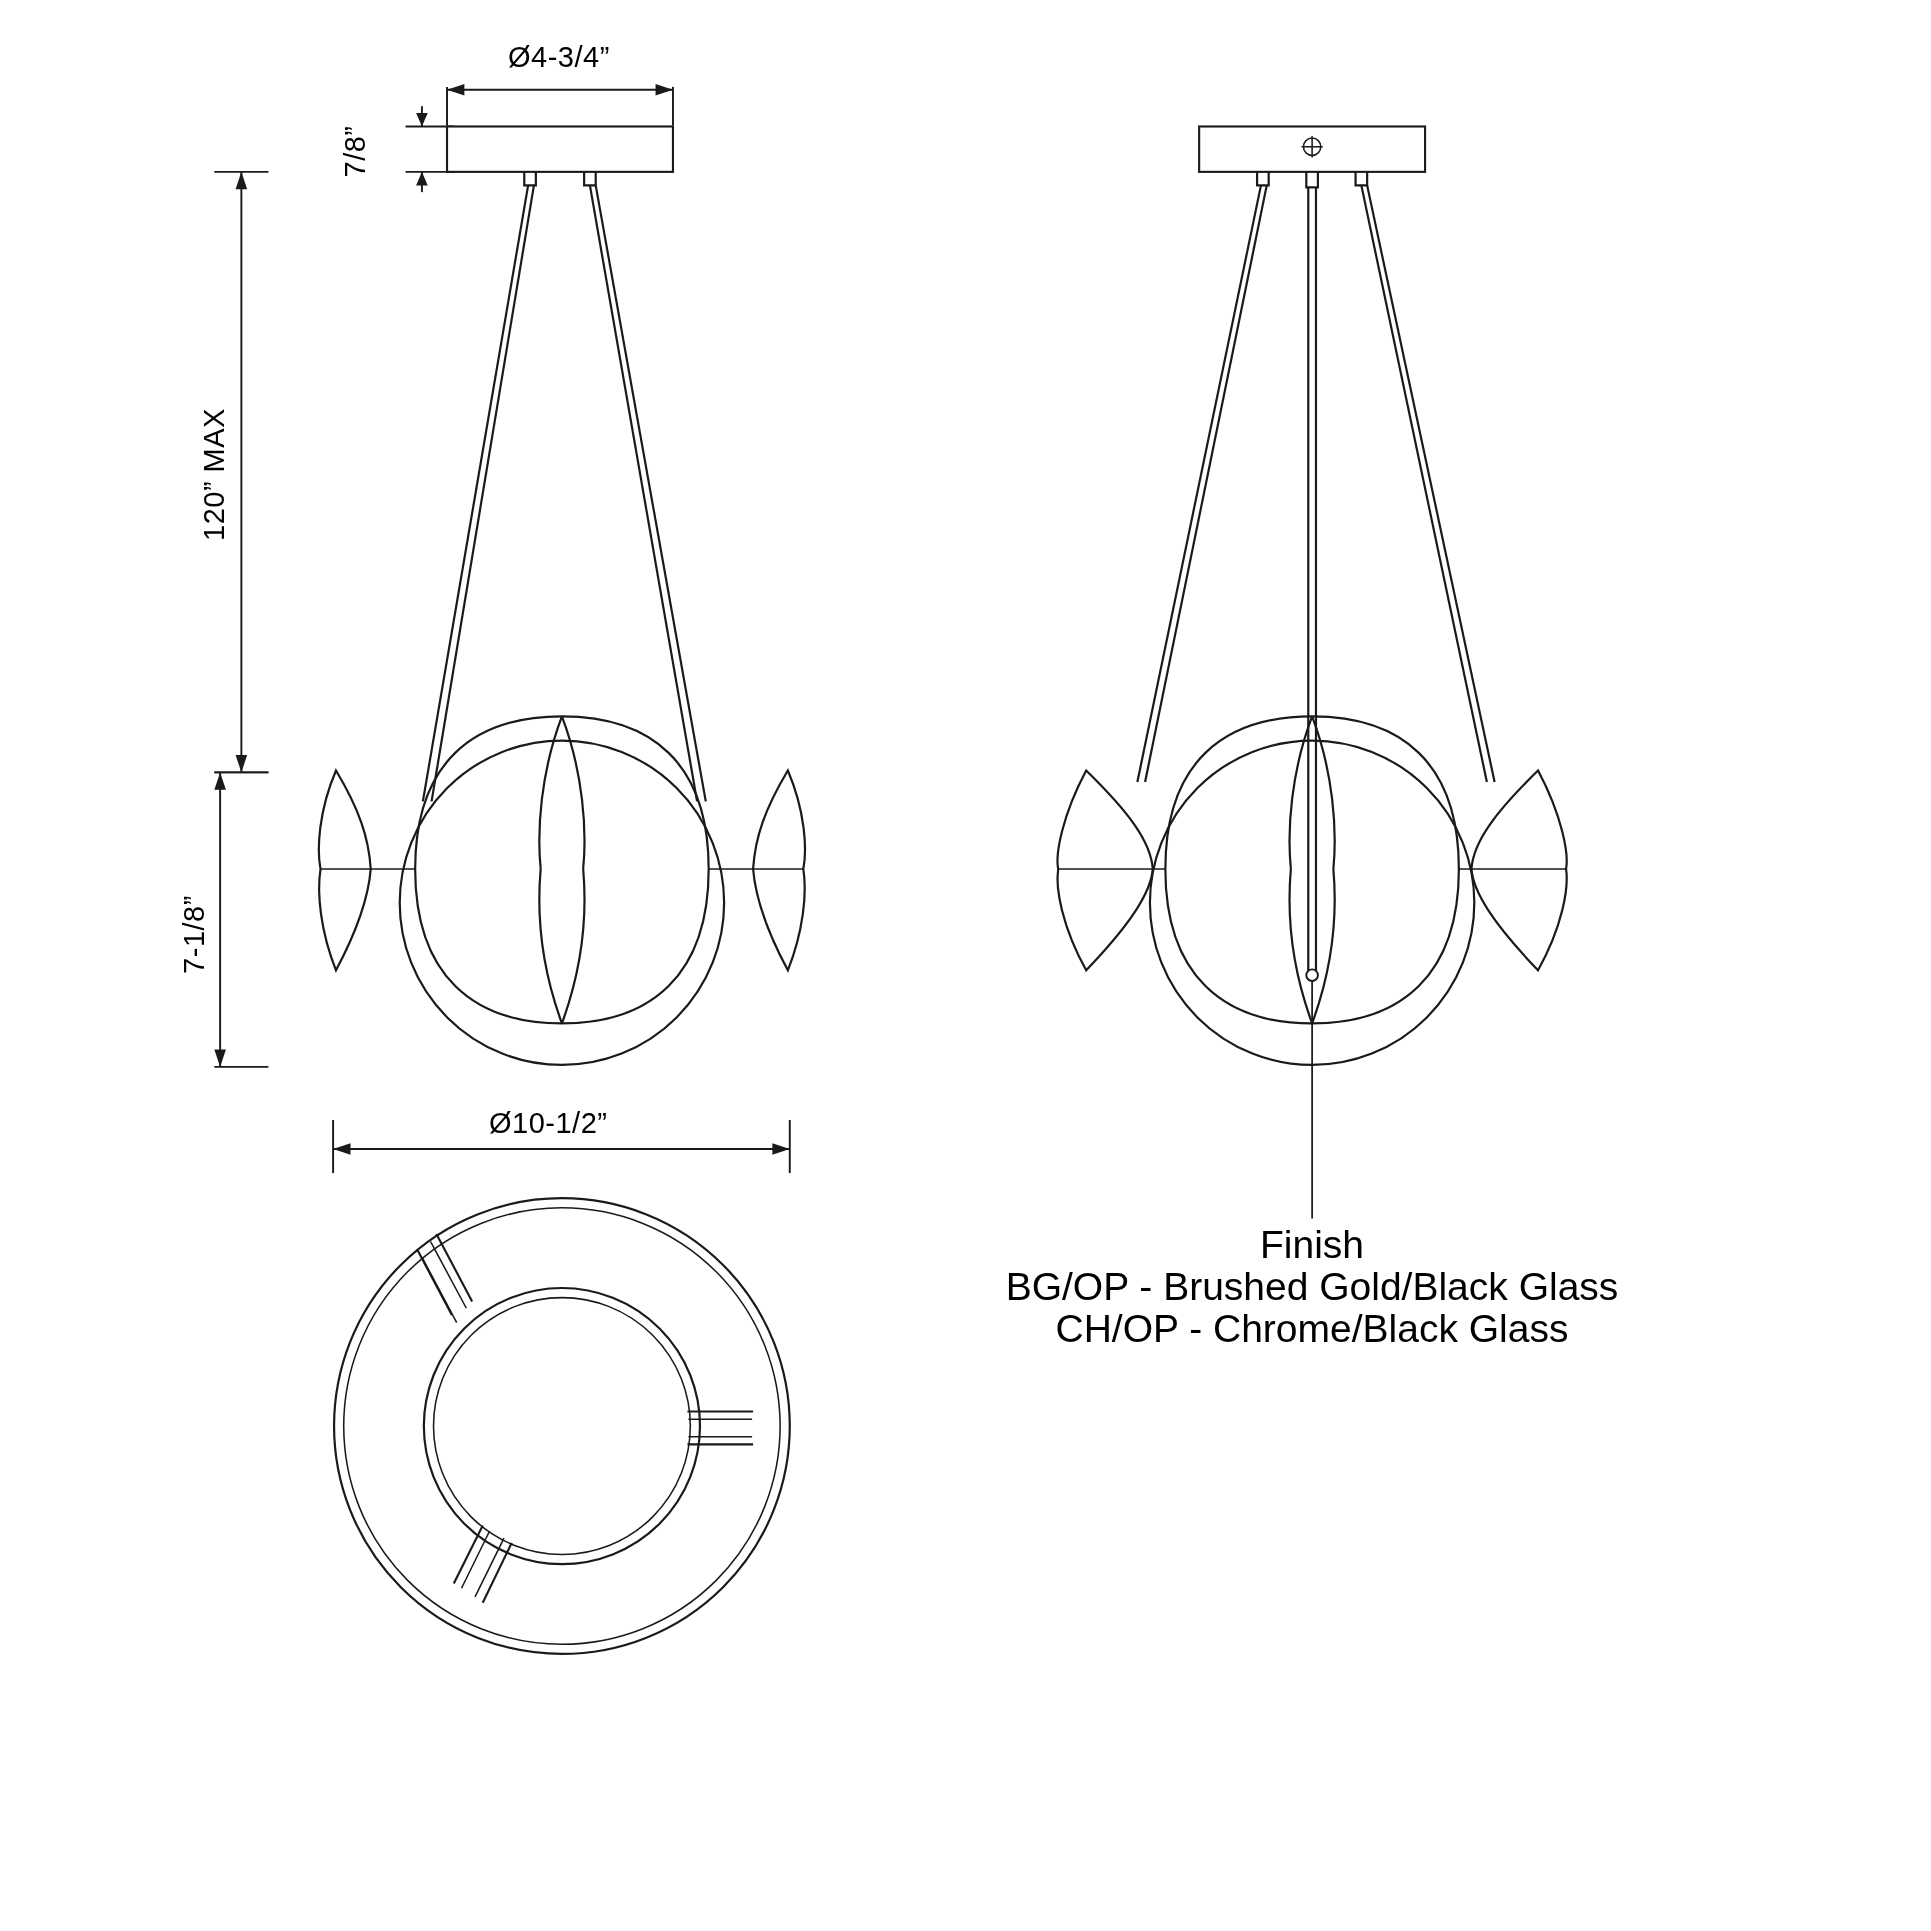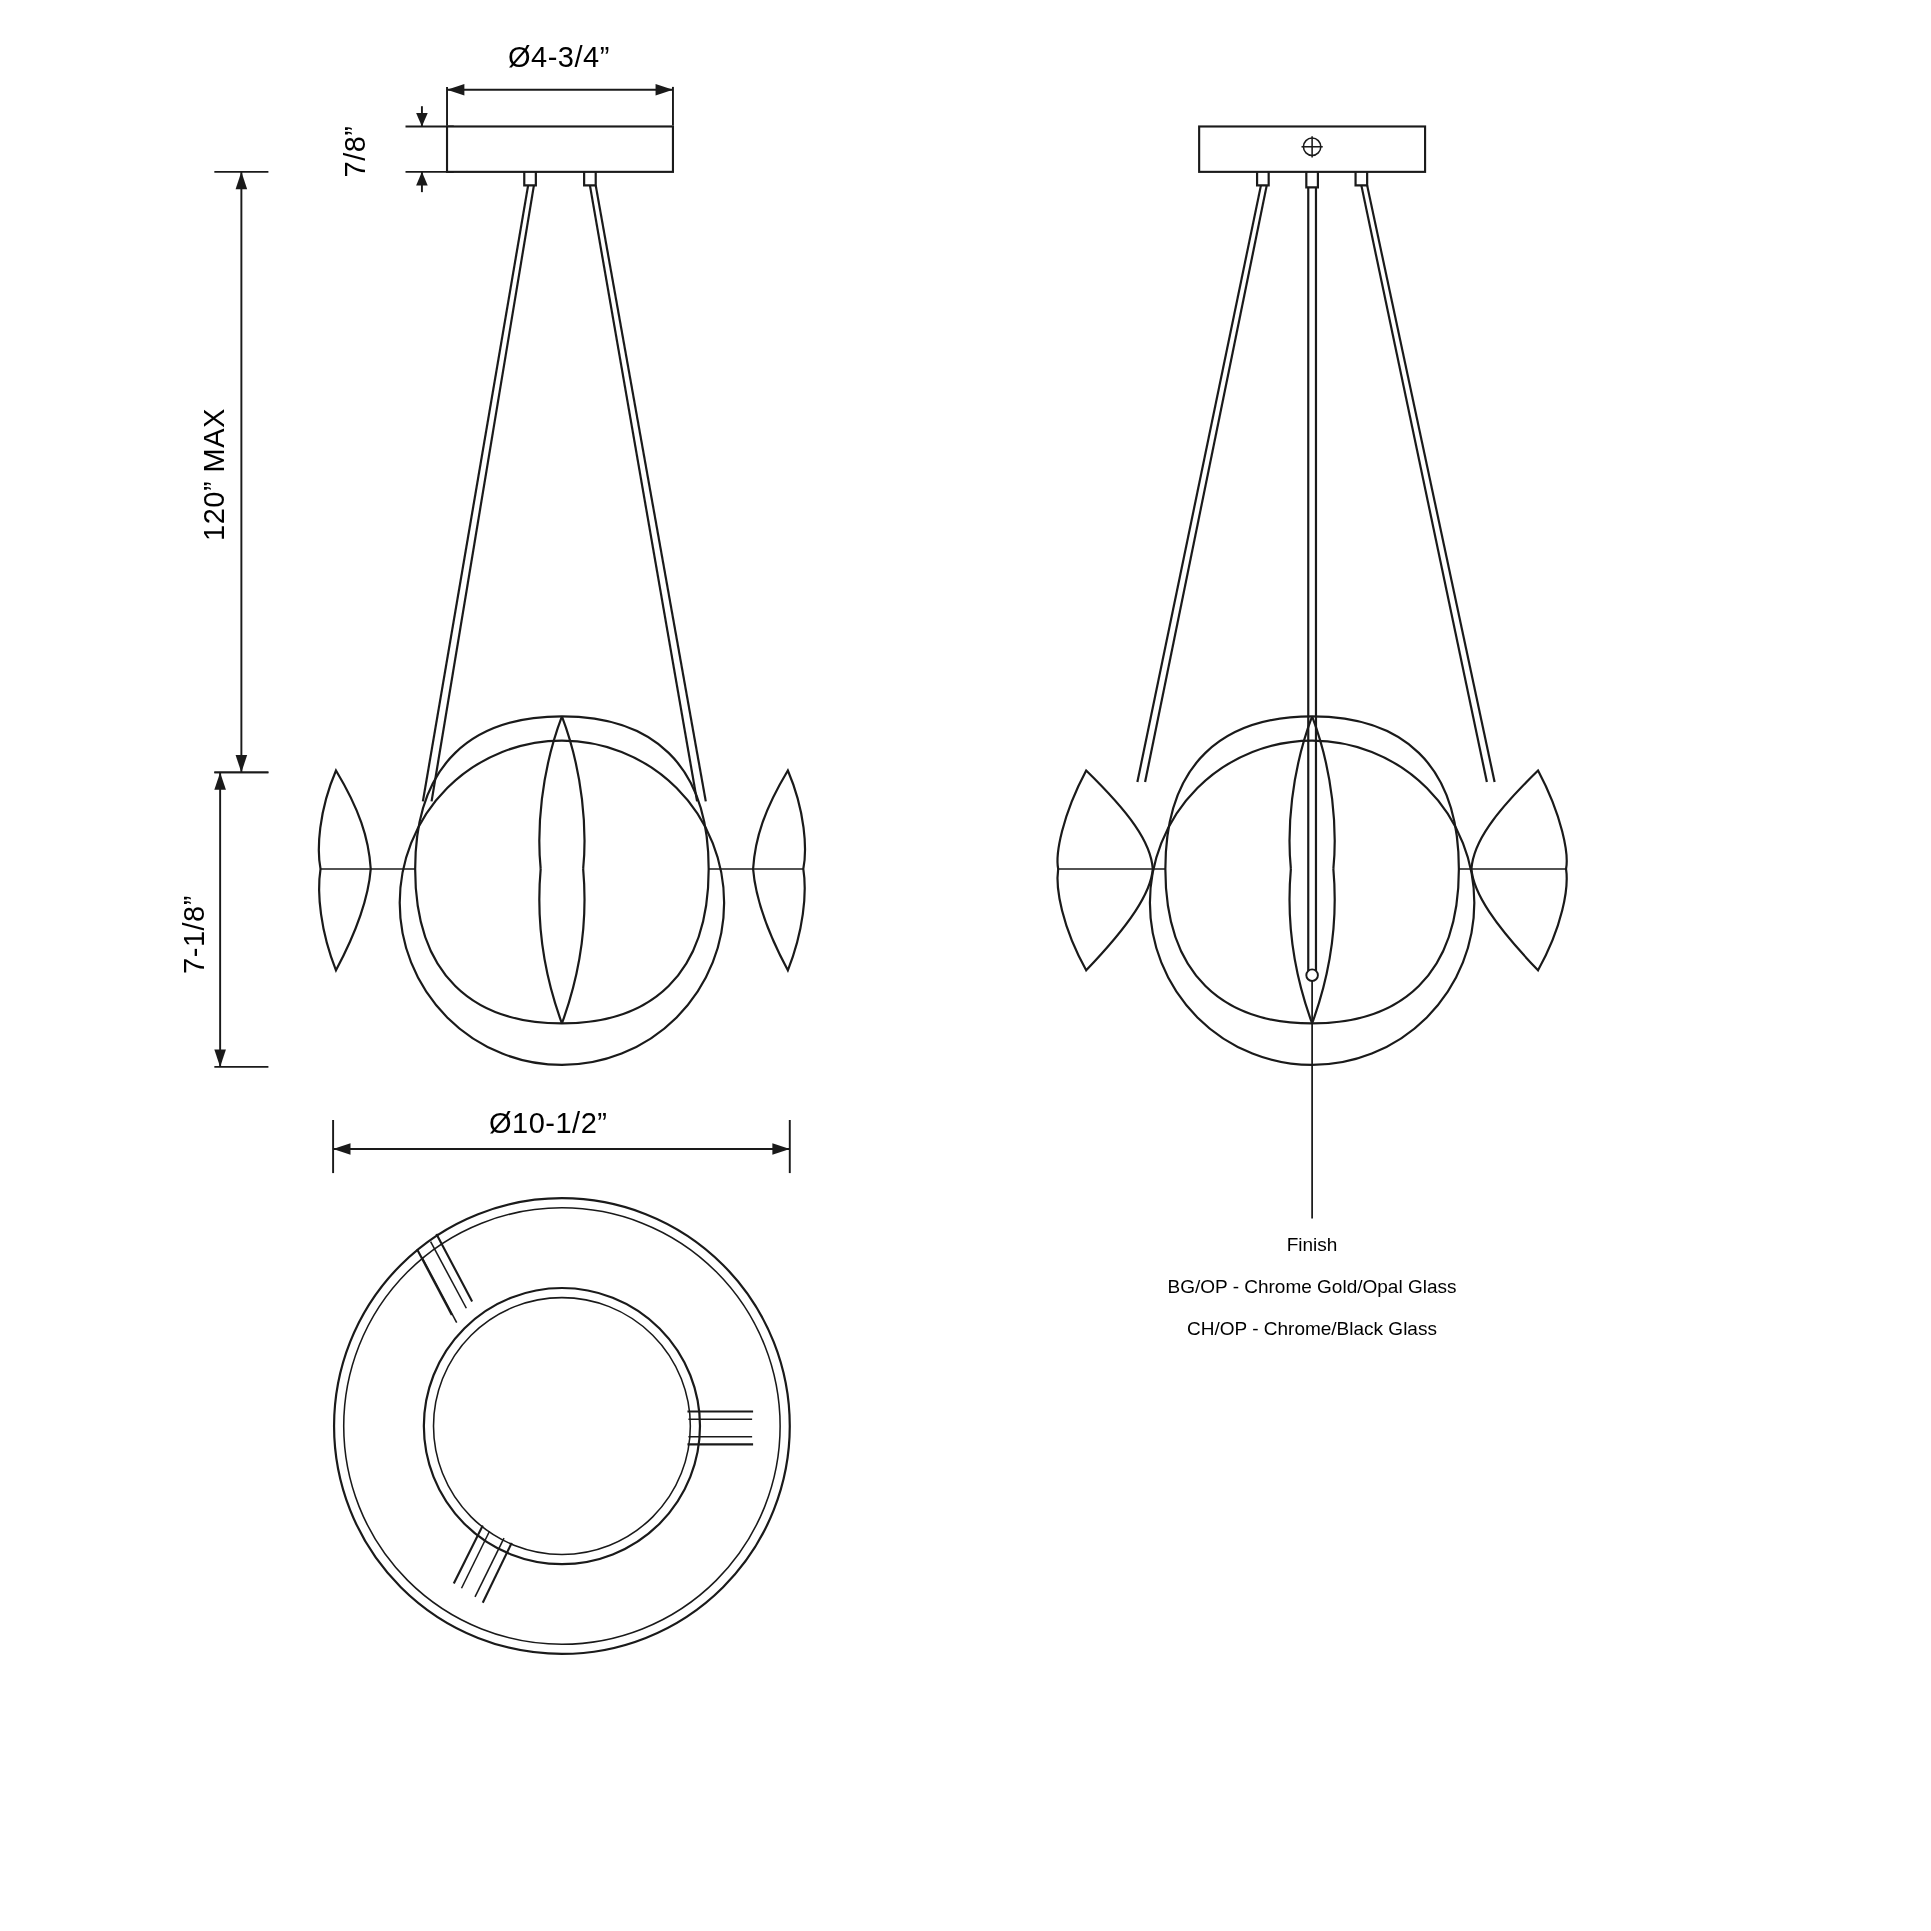--- a/index.html
+++ b/index.html
@@ -23,21 +23,21 @@
     color: #000;
     white-space: nowrap;
   }
   .rot-text {
     transform-origin: 50% 50%;
     transform: rotate(-90deg);
   }
   .finish-block {
     position: absolute;
     text-align: center;
-    font-size: 19px;
+    font-size: 39px;
     line-height: 42px;
     white-space: nowrap;
   }
   svg.layer {
     position: absolute;
     left: 0;
     top: 0;
     width: 1931px;
     height: 1931px;
   }
@@ -219,18 +219,18 @@
   <div class="dim-text rot-text" style="left:356px; top:135px; width:77px; text-align:center; margin-left:-39px;">7/8”</div>
 
   <div class="dim-text rot-text" style="left:214px; top:458px; width:212px; text-align:center; margin-left:-106px;">120” MAX</div>
 
   <div class="dim-text rot-text" style="left:194px; top:918px; width:164px; text-align:center; margin-left:-82px;">7-1/8”</div>
 
   <div class="dim-text" style="left:489px; top:1107px;">Ø10-1/2”</div>
 
   <div class="finish-block" style="left:1312px; top:1224px; transform:translateX(-50%);">
     <div>Finish</div>
-    <div>BG/OP - Chrome Gold/Opal Glass</div>
+    <div>BG/OP - Brushed Gold/Black Glass</div>
     <div>CH/OP - Chrome/Black Glass</div>
   </div>
 
 </div>
 
 
 </body></html>

